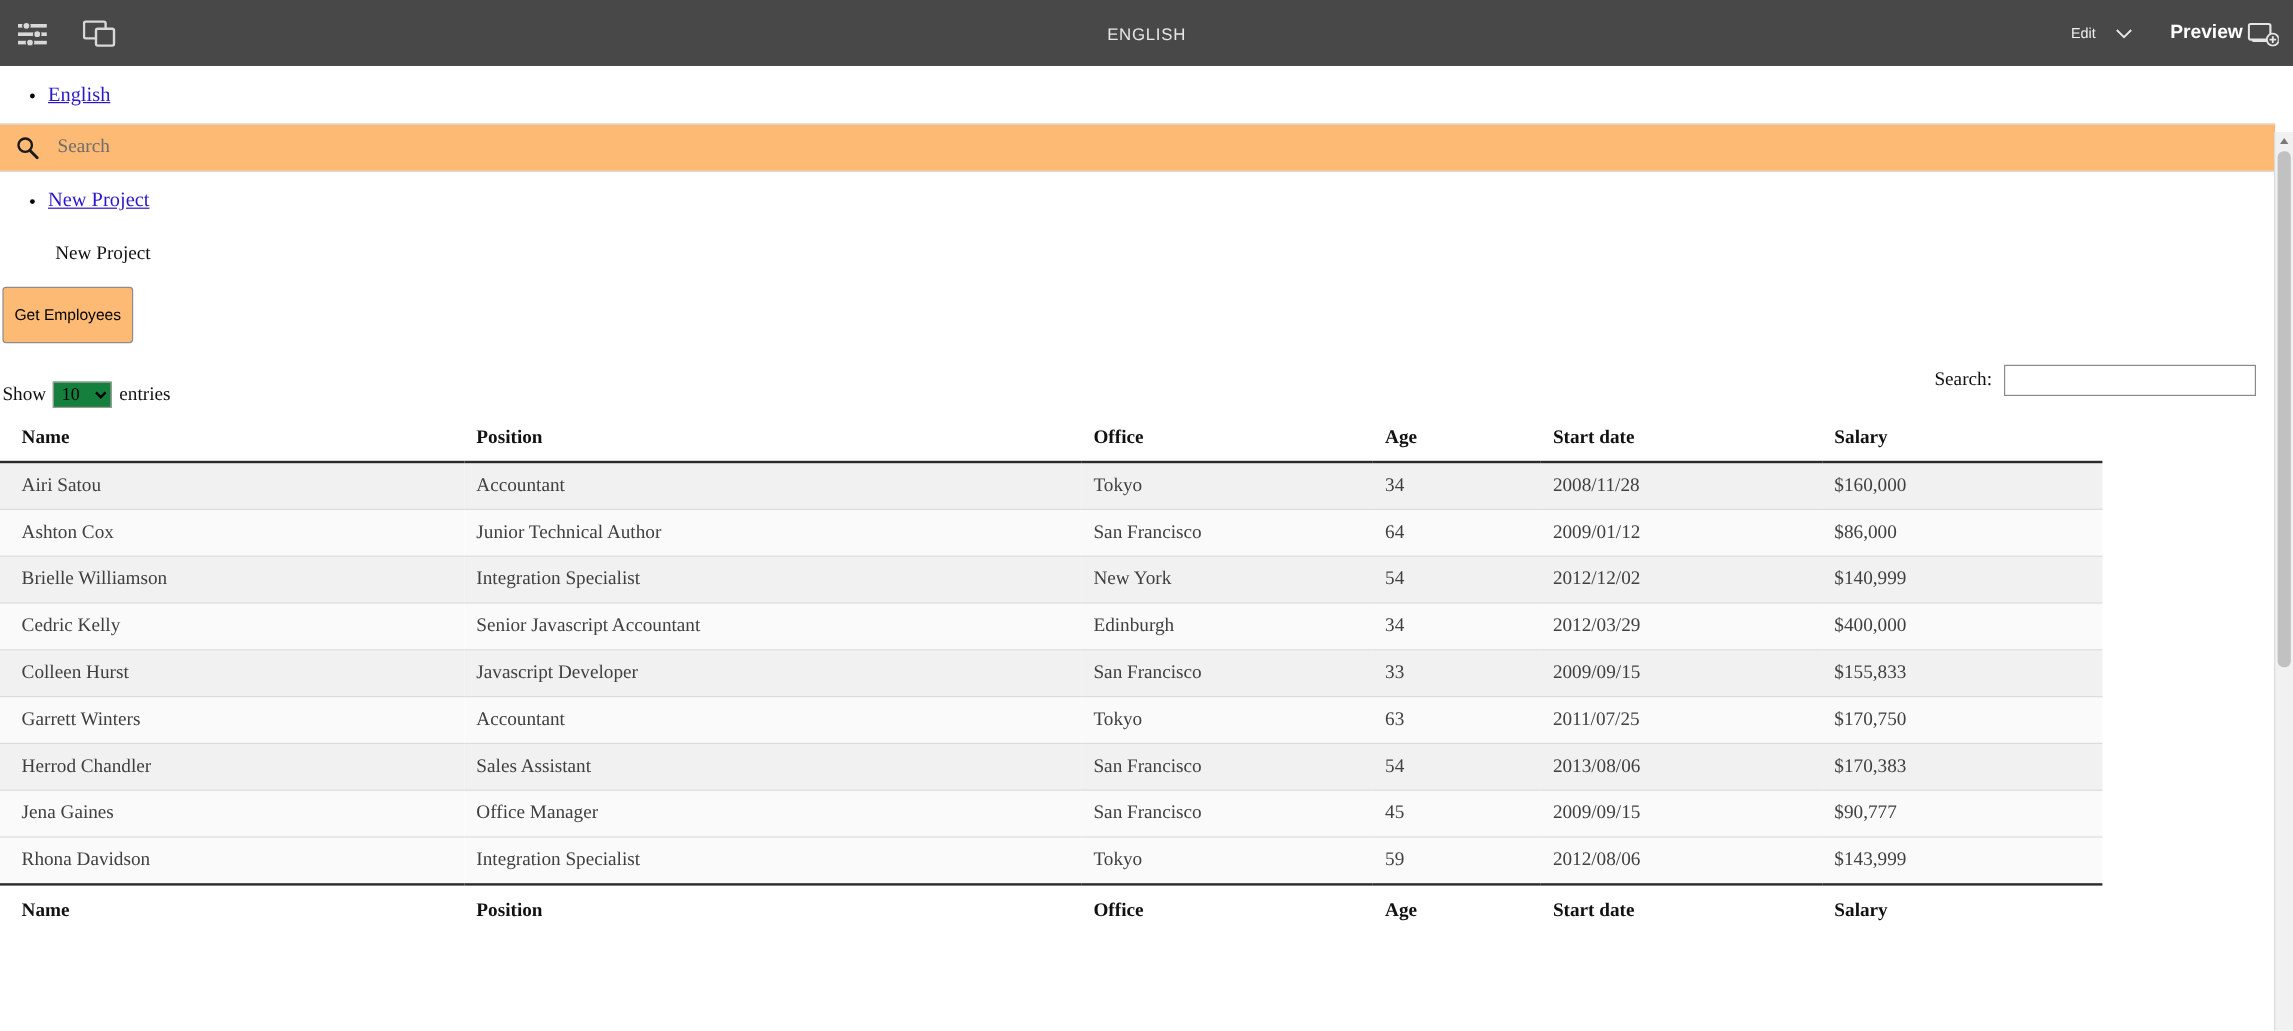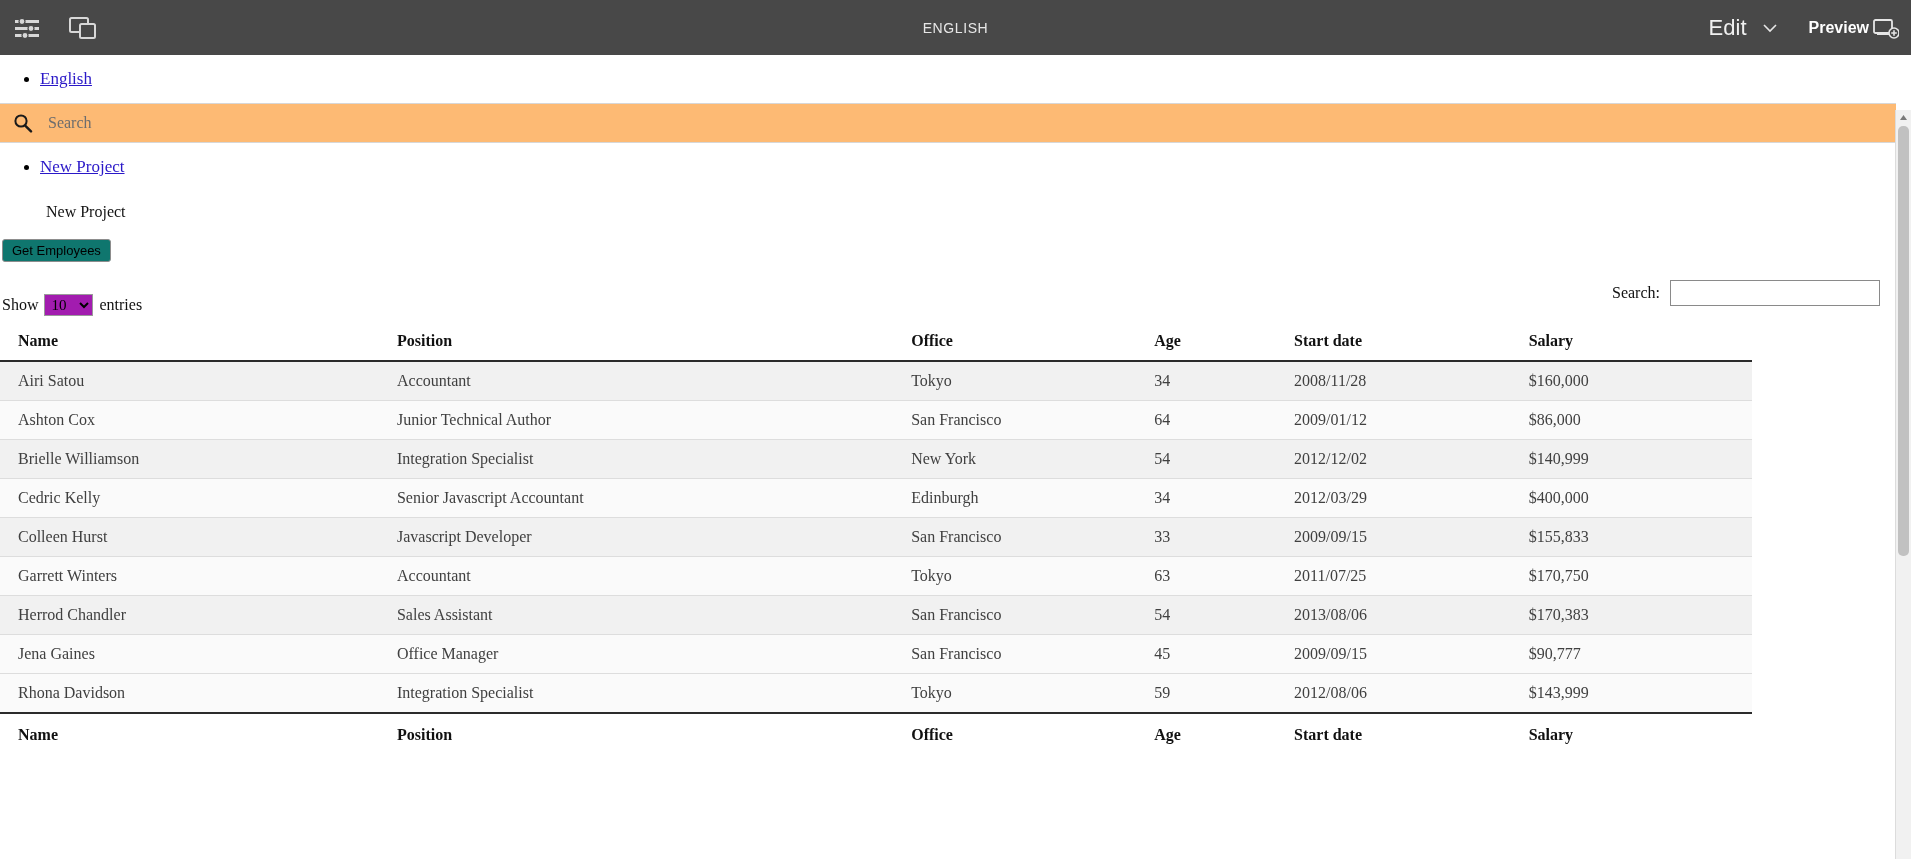--- a/index.html
+++ b/index.html
@@ -47,21 +47,21 @@
     pointer-events: none;
   }
   .toolbar-right {
     margin-left: auto;
     display: flex;
     align-items: center;
     gap: 0px;
     padding-right: 8px;
   }
   .tb-edit {
-    font-size: 22px;
+    font-size: 12px;
     color: #f0f0f0;
     padding: 0 6px 0 10px;
     cursor: pointer;
   }
   .tb-caret {
     width: 34px;
     height: 34px;
     display: flex;
     align-items: center;
     justify-content: center;
@@ -135,22 +135,22 @@
   .np-title {
     margin: 26px 0 0 46px;
     font-size: 16px;
     color: #111;
   }
 
   .btn-get {
     margin: 18px 0 0 2px;
     font-family: "Liberation Sans", sans-serif;
     font-size: 13px;
-    padding: 3px 9px;
-    background: #0f766e;
+    padding: 15px 9px;
+    background: #fdba74;
     border: 1px solid #8d8d8d;
     border-radius: 3px;
     color: #000;
     cursor: pointer;
   }
 
   .dt-top {
     margin-top: 8px;
     display: flex;
     align-items: center;
@@ -164,21 +164,21 @@
     align-items: center;
     gap: 6px;
     padding-left: 2px;
     margin-top: 24px;
   }
   .dt-length select {
     font-family: "Liberation Serif", serif;
     font-size: 15px;
     padding: 1px 2px;
     border: 1px solid #9a9a9a;
-    background: #a21caf;
+    background: #15803d;
   }
   .dt-filter {
     font-size: 16px;
     color: #111;
     display: flex;
     align-items: center;
     gap: 10px;
   }
   .dt-filter input {
     width: 200px;

